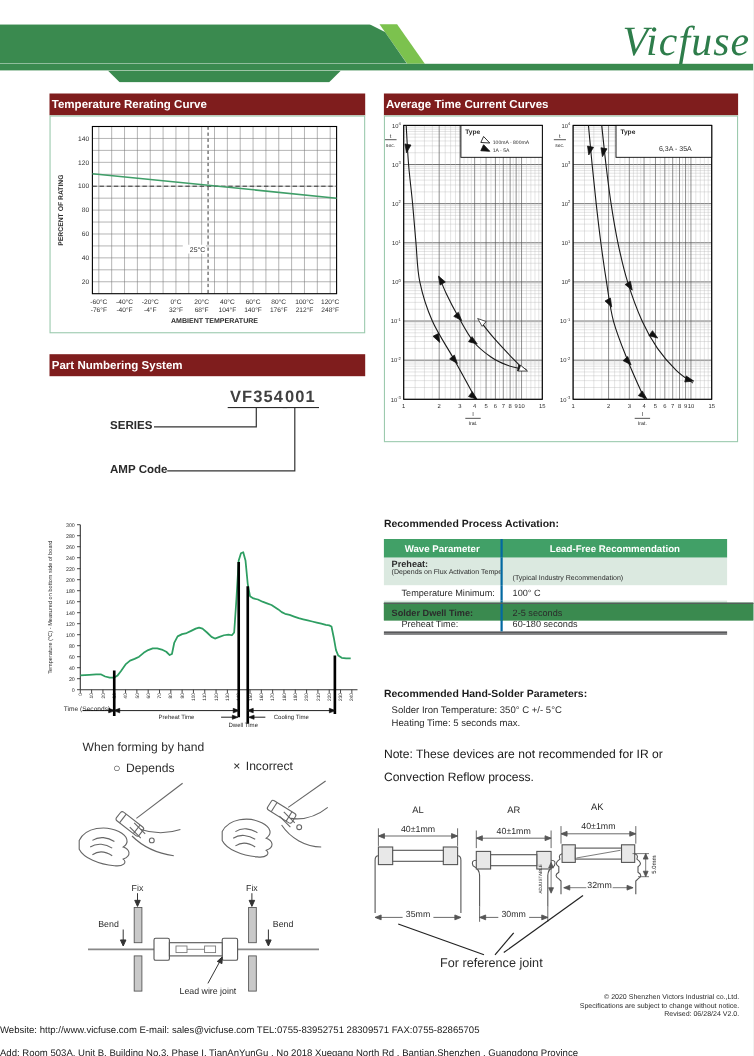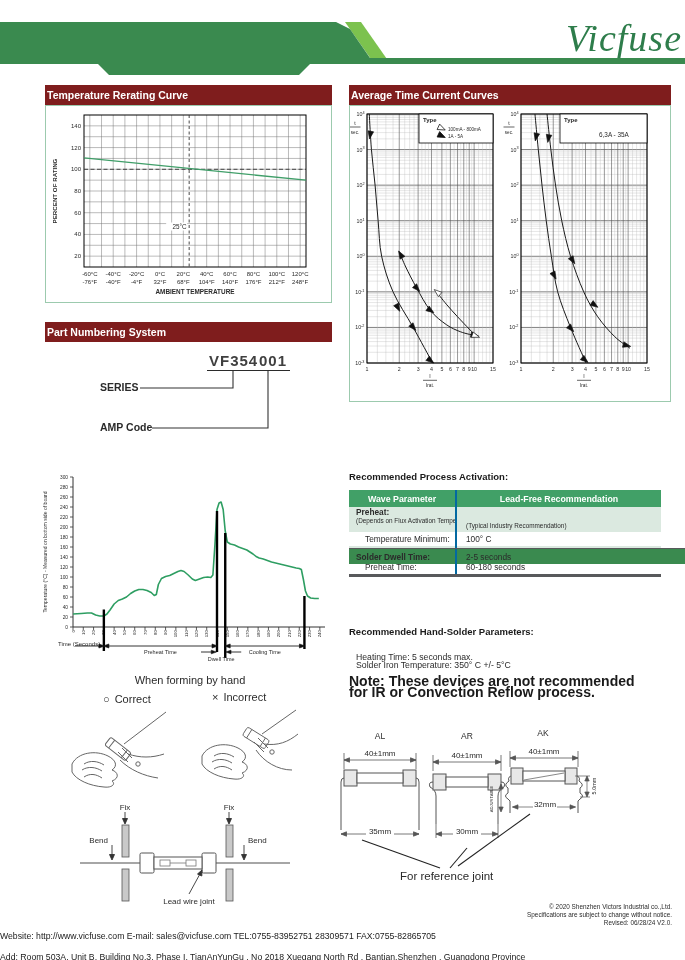--- a/index.html
+++ b/index.html
@@ -16,40 +16,40 @@
   .bar{position:absolute;height:20px;background:#7f1d1d;color:#fff;font-weight:bold;font-size:10.5px;line-height:20px;padding-left:2px}
   .chart-box{position:absolute;background:#fff;border:1.5px solid #9ccaae}
   svg text{fill:#2b2b2b;font-family:"Liberation Sans",sans-serif}
   .sketch path,.sketch line,.sketch rect,.sketch circle,.sketch polyline{vector-effect:non-scaling-stroke}
   
   .pn-val{position:absolute;font-weight:bold;font-size:15px;letter-spacing:1px;color:#404040;border-bottom:1.6px solid #2b2b2b;padding:0 3px 1px 2px}
   .pn-lab{position:absolute;font-weight:bold;font-size:10.5px;color:#2b2b2b}
   
   .h-title{position:absolute;font-weight:bold;font-size:9.5px;color:#1a1a1a}
   .body-line{position:absolute;font-size:8.7px;color:#2b2b2b}
-  .note{position:absolute;width:300px;font-weight:bold;font-size:14px;line-height:11px;color:#1a1a1a}
+  .note{position:absolute;width:300px;font-weight:normal;font-size:11px;line-height:21px;color:#1a1a1a}
   
   #process-table{position:absolute;left:349px;top:490px;width:312px}
   .tr{display:flex;align-items:center;font-size:8.3px;color:#2b2b2b;height:14px}
   .tr.head{height:17px;background:#41a067}
   .tr.head .td{color:#fff;font-weight:bold;font-size:8.8px;text-align:center;padding-left:0}
   .td{overflow:hidden;white-space:nowrap}
   .td.l{width:108px;padding-left:7px;border-right:2px solid #0369a1;height:100%;display:flex;flex-direction:column;justify-content:center}
   .td.v{flex:1;padding-left:9px}
   .tr.tall{height:25px}
   .tr.tall .td.l{justify-content:flex-start;padding-bottom:2px}
   .tr.tall .td.v{align-self:flex-end;padding-bottom:3px}
   .tr.rule{height:16px;border-top:1.5px solid #58595b}
   .shade{background:#dbe9e0}
   .b{font-weight:bold}
   .ind{padding-left:16px !important}
   .sub{font-size:6.4px}
   .tbl-end{border-top:2px solid #58595b;height:3px;border-bottom:1px solid #58595b}
   
-  .center-lab{position:absolute;text-align:center;font-size:11px;color:#2b2b2b}
+  .center-lab{position:absolute;text-align:left;font-size:11px;color:#2b2b2b}
   .ci-lab{position:absolute;font-size:11px;color:#2b2b2b}
   .ci-lab .sym{display:inline-block;margin-right:5px}
   
   .foot-right{position:absolute;left:380px;top:903px;width:292px;text-align:right;font-size:6.4px;line-height:8px;color:#2b2b2b}
   .foot-center{position:absolute;left:0;width:685px;font-size:8.7px;color:#1a1a1a}
 </style>
 </head>
 <body>
 
 <div id="page">
@@ -569,26 +569,26 @@
         <div class="td v">260° C Maximum</div>
       </div>
       <div class="tr rule">
         <div class="td l b">Solder Dwell Time:</div>
         <div class="td v">2-5 seconds</div>
       </div>
       <div class="tbl-end"></div>
     </div>
 
   <div class="h-title" style="left:349px;top:626px">Recommended Hand-Solder Parameters:</div>
-  <div class="body-line" style="left:356px;top:660px">Solder Iron Temperature:  350° C +/- 5°C</div>
+  <div class="body-line" style="left:356px;top:640px">Solder Iron Temperature:  350° C +/- 5°C</div>
   <div class="body-line" style="left:356px;top:652px">Heating Time:  5 seconds max.</div>
   <div class="note" style="left:349px;top:676px">Note:  These devices are not recommended for IR or Convection Reflow process.</div>
 
   <div class="center-lab" style="left:75px;top:674px;width:230px">When forming by hand</div>
-  <div class="ci-lab" style="left:103px;top:693px"><span class="sym">○</span><span>Correct</span></div>
+  <div class="ci-lab" style="left:103px;top:693px"><span class="sym">○</span><span>Depends</span></div>
   <div class="ci-lab" style="left:212px;top:691px"><span class="sym">×</span><span>Incorrect</span></div>
 
   <svg class="abs sketch" style="left:58px;top:708px" width="115" height="82" viewBox="0 0 115 82">
     <g fill="none" stroke="#666" stroke-width="1">
       <line x1="108" y1="4" x2="66" y2="36"></line>
       <g transform="rotate(38 60 41)">
           <rect x="47" y="36" width="26" height="10" rx="2" fill="#fff"></rect>
           <line x1="52" y1="36" x2="52" y2="46"></line>
           <line x1="68" y1="36" x2="68" y2="46"></line>
         </g>

